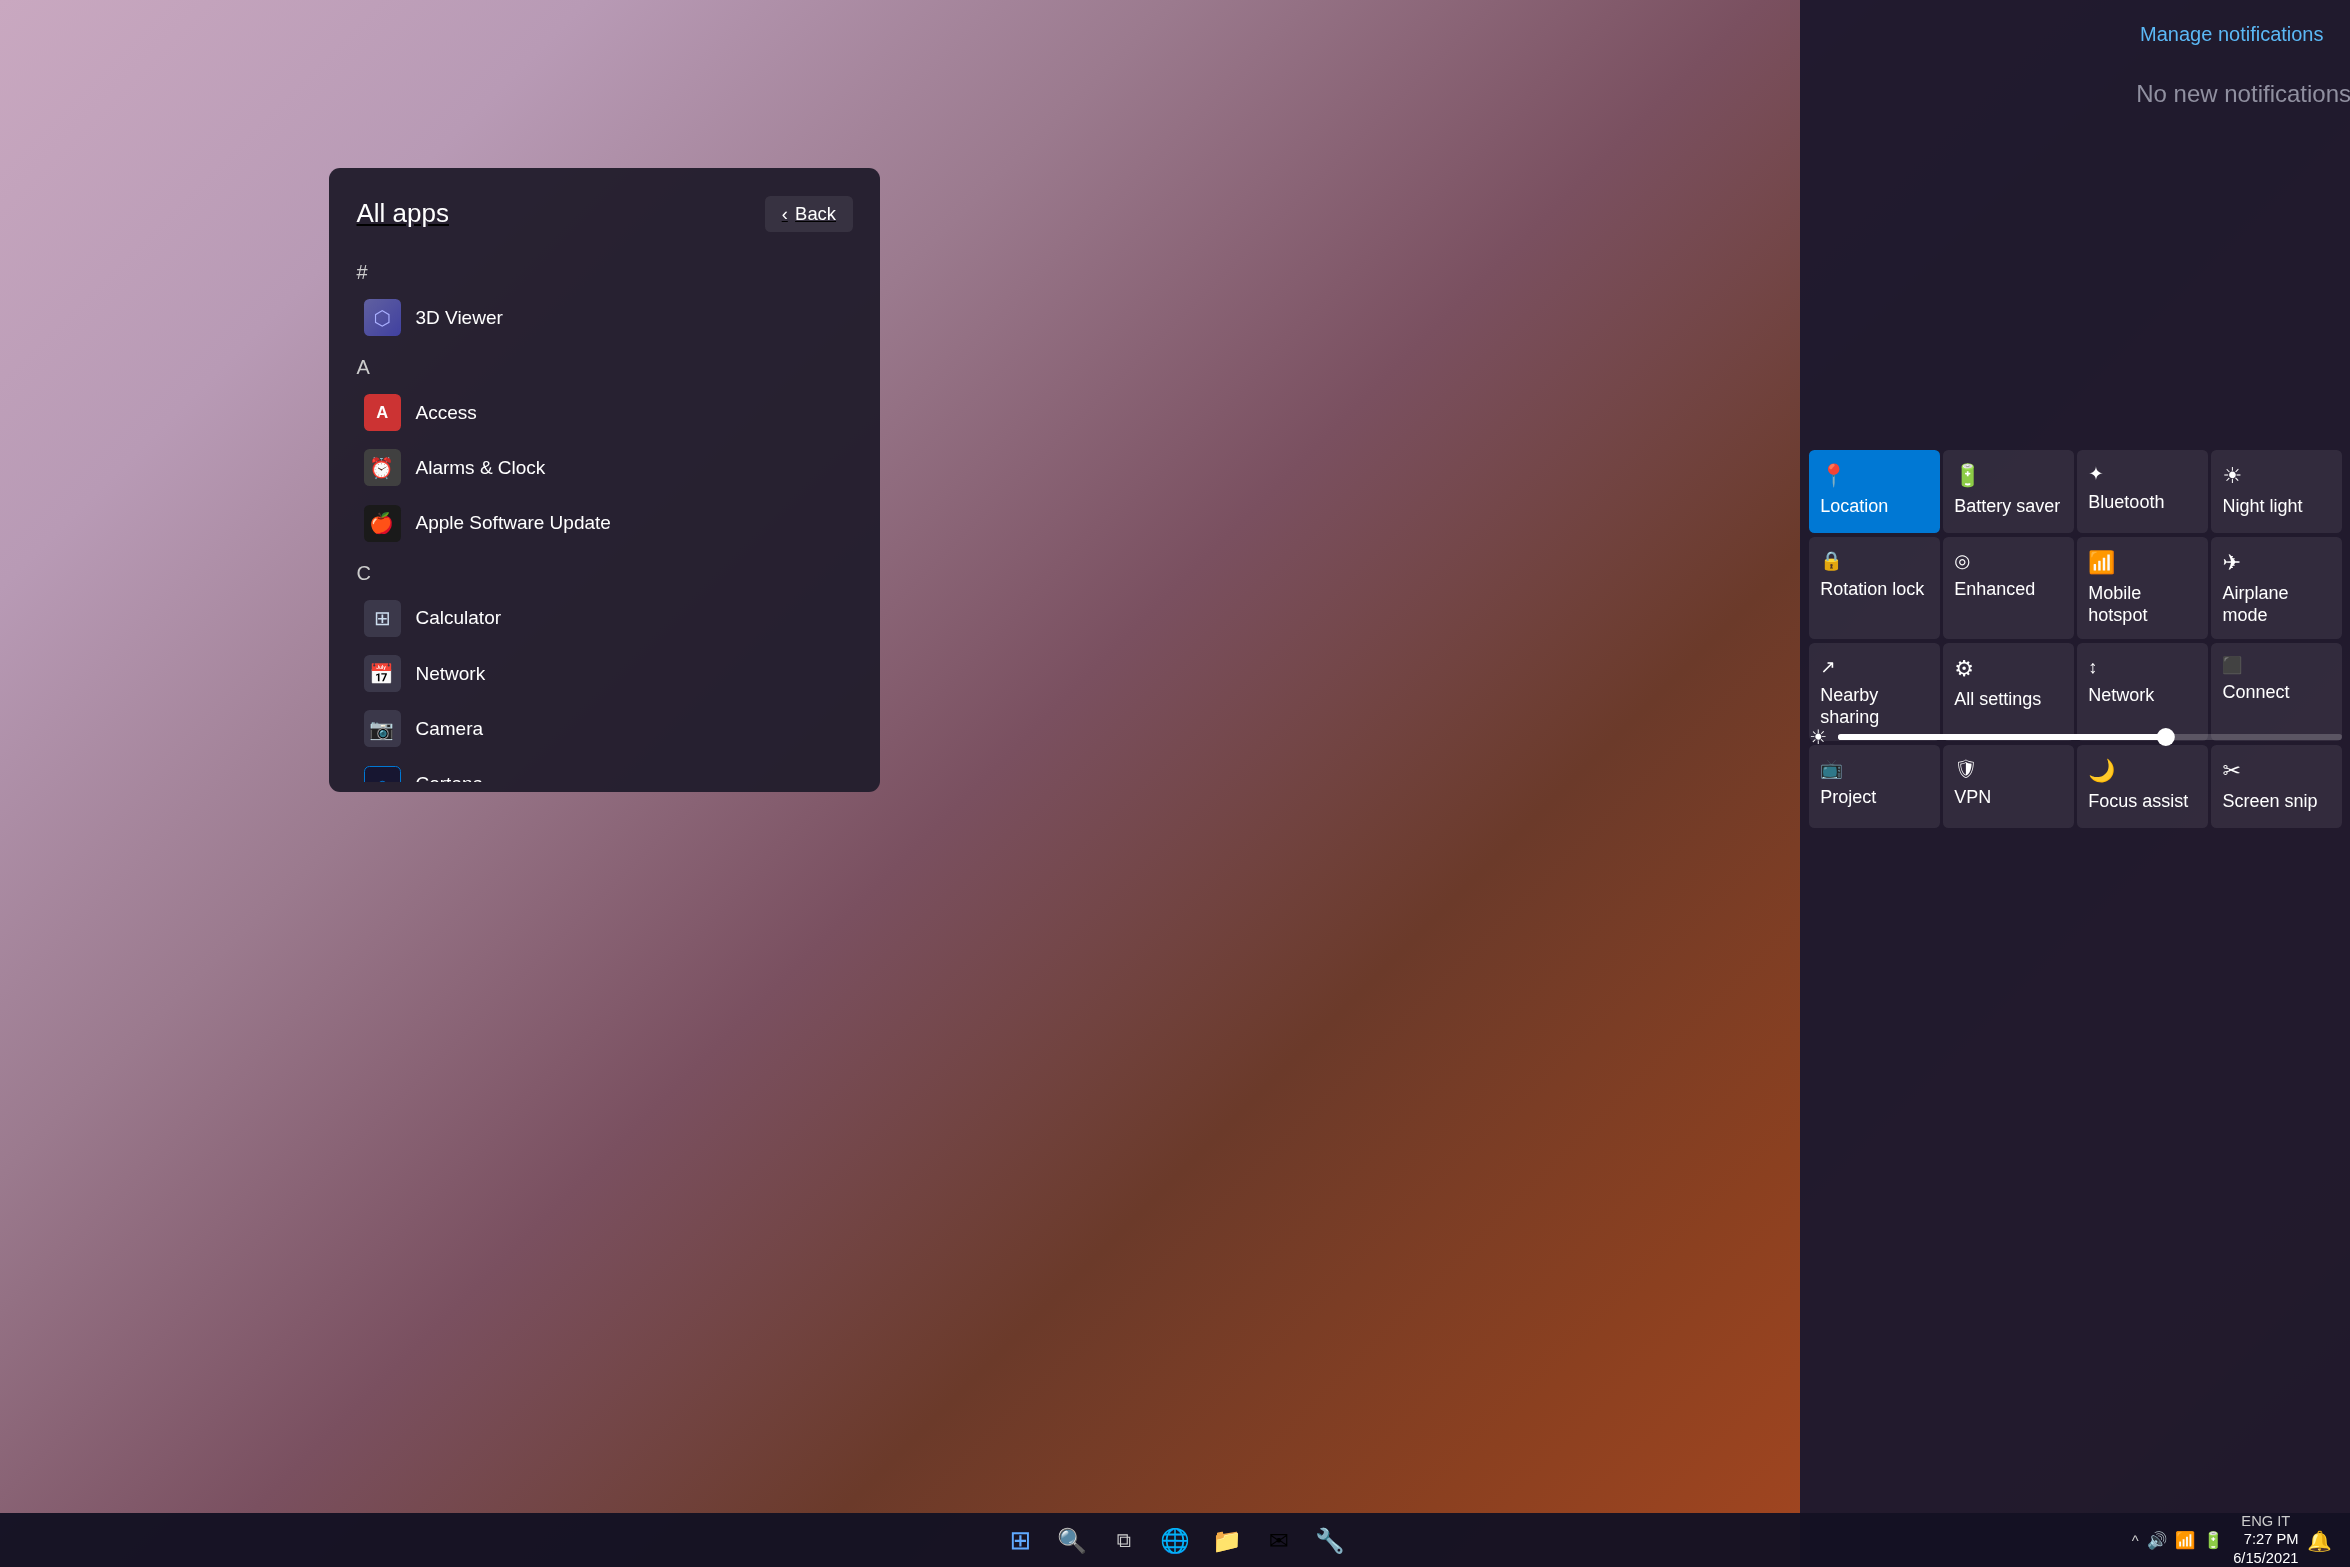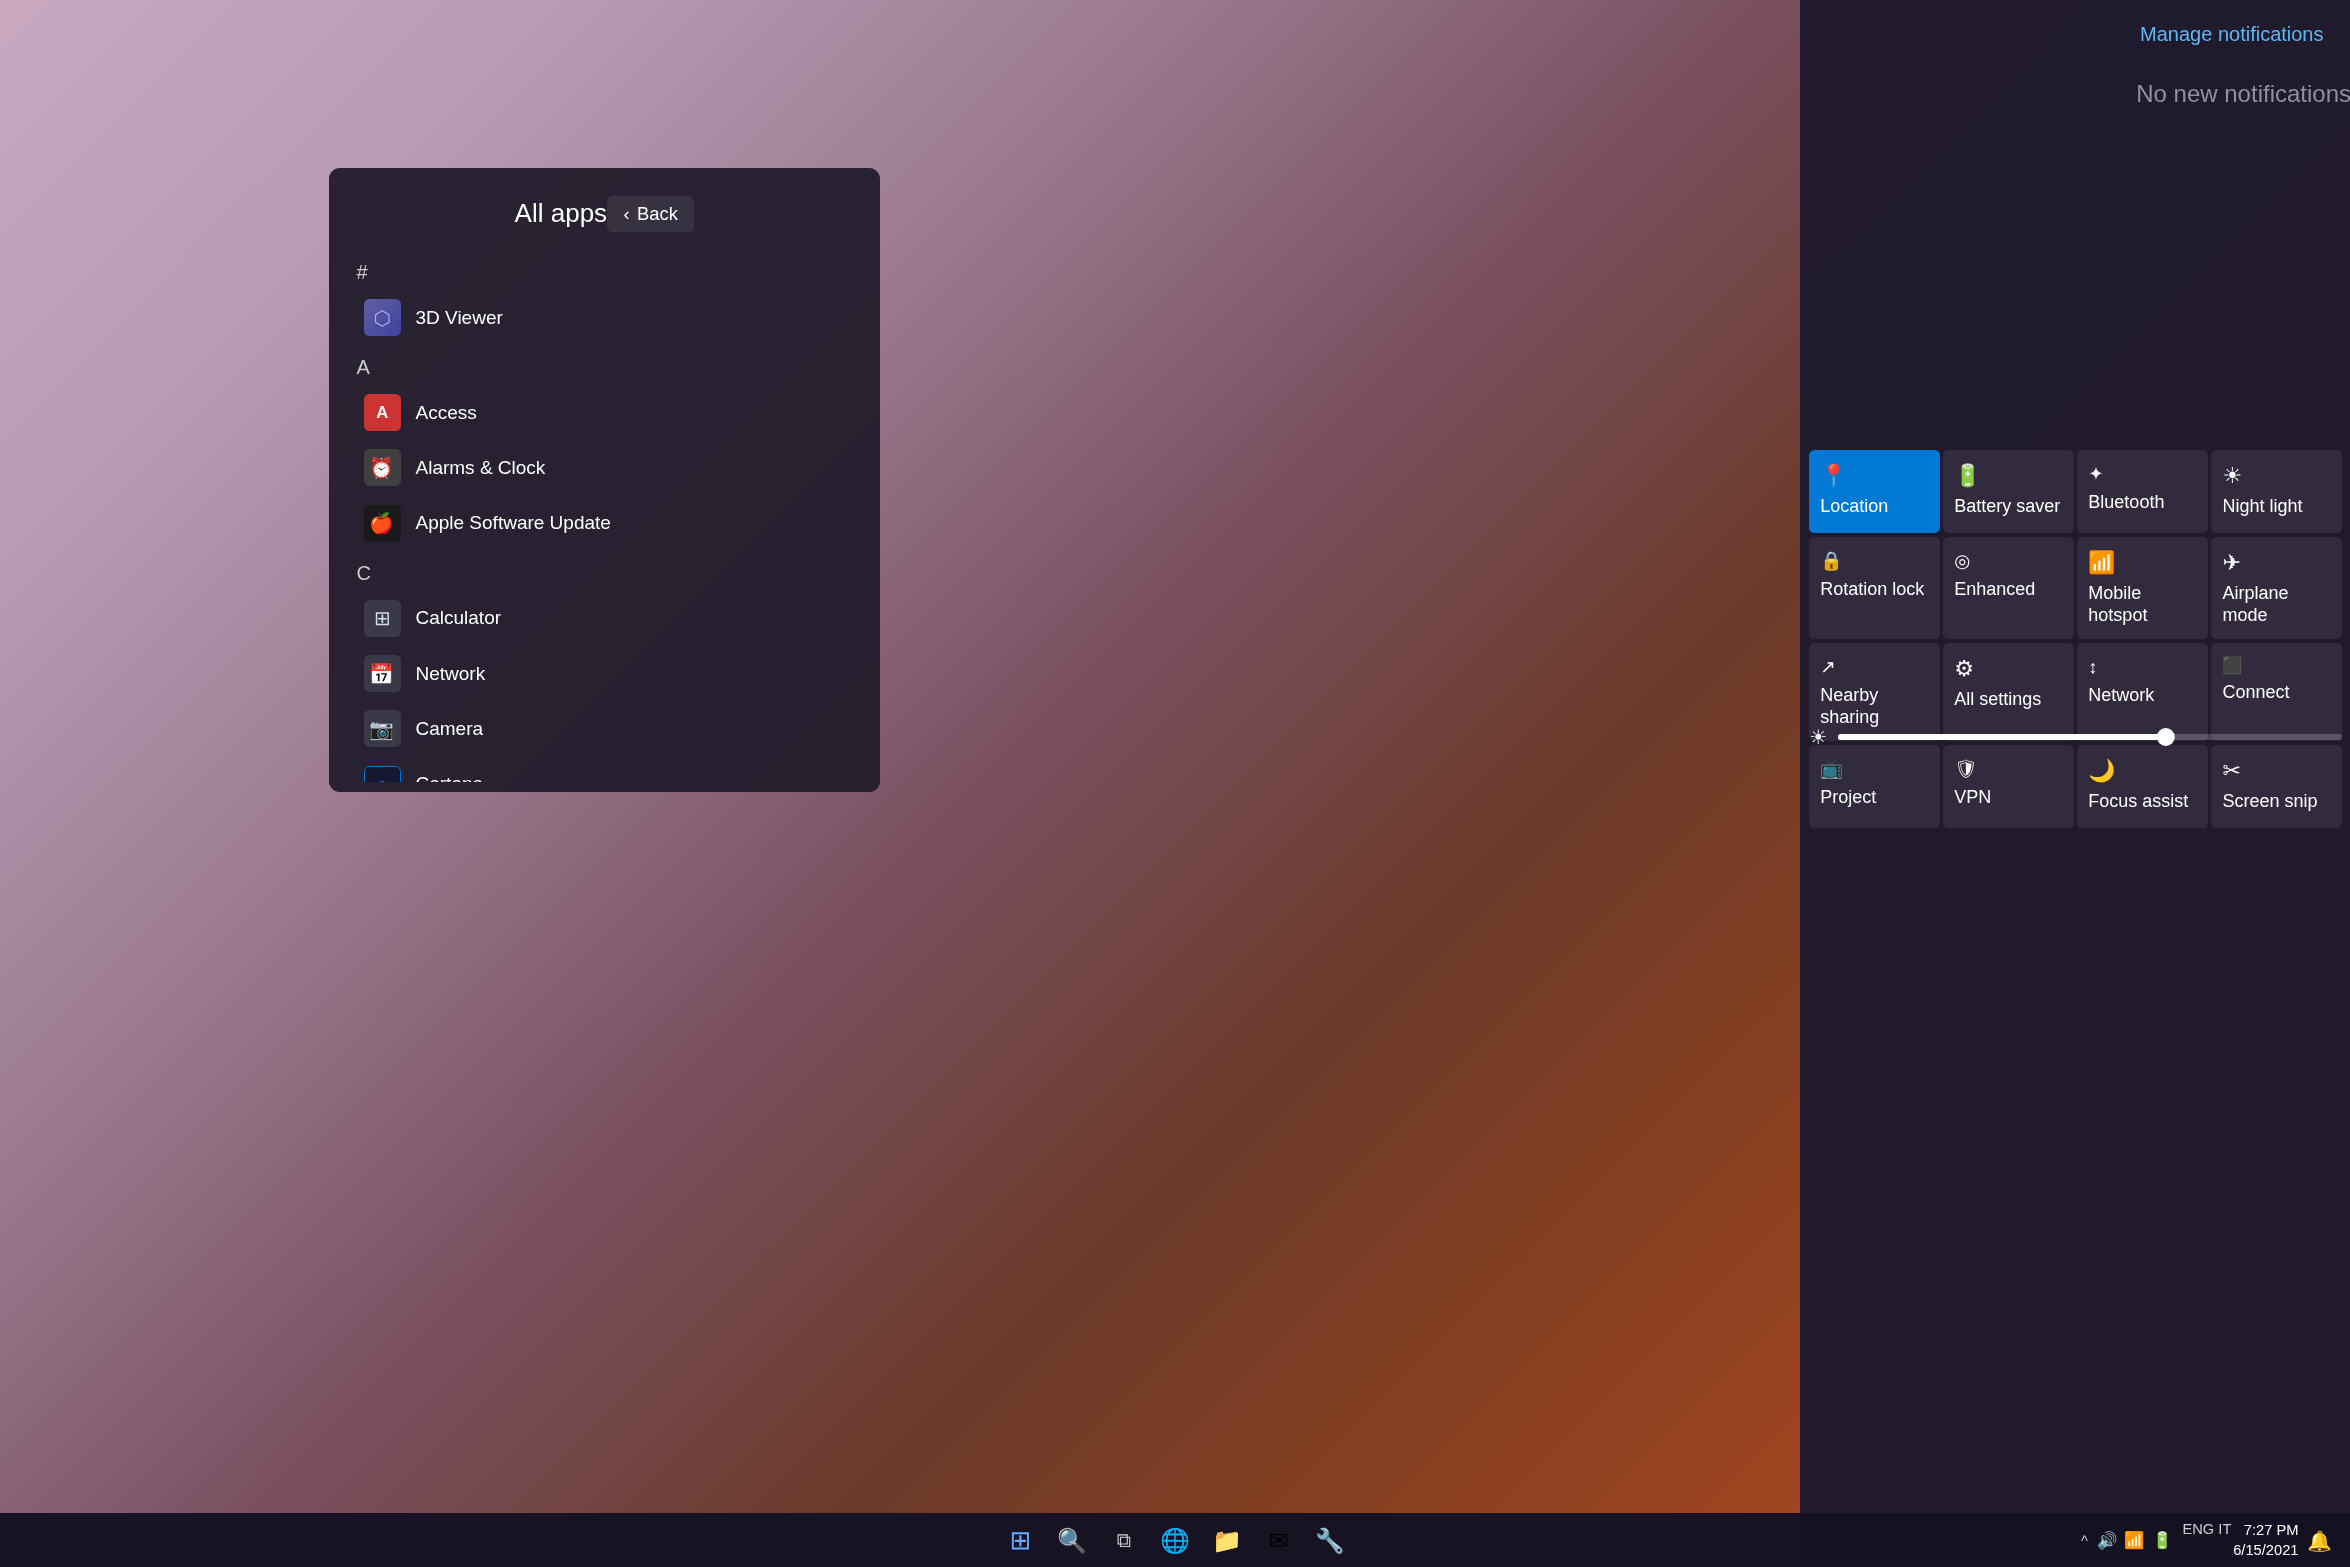--- a/index.html
+++ b/index.html
@@ -144,23 +144,24 @@
       top: 168px;
       width: 551px;
       height: 624px;
       background: rgba(35, 30, 45, 0.97);
       border-radius: 11px;
       overflow: hidden;
     }
 
     .start-header {
       display: flex;
-      justify-content: center;
+      justify-content: space-between;
       align-items: center;
       padding: 27.5px 27.5px 18.4px;
+      text-decoration: underline;
     }
 
     .all-apps-title {
       color: #ffffff;
       font-size: 26px;
       font-weight: 400;
     }
 
     .back-btn {
       display: flex;
@@ -445,21 +446,21 @@
     </div>
   </div>
 
   <div class="taskbar-right">
     <span style="color:#ccc; font-size:14.7px;">^</span>
     <div class="sys-tray">
       <span>🔊</span>
       <span>📶</span>
       <span>🔋</span>
     </div>
-    <div style="display:flex; align-items:flex-start; gap:1.8px;">
+    <div style="display:flex; flex-direction:column; align-items:center; gap:1.8px;">
       <span style="color:#ccc; font-size:14.7px;">ENG IT</span>
       <div class="time-display">
         <div>7:27 PM</div>
         <div>6/15/2021</div>
       </div>
     </div>
     <span style="font-size:20px; color:#ccc;">🔔</span>
   </div>
 </div>
 

